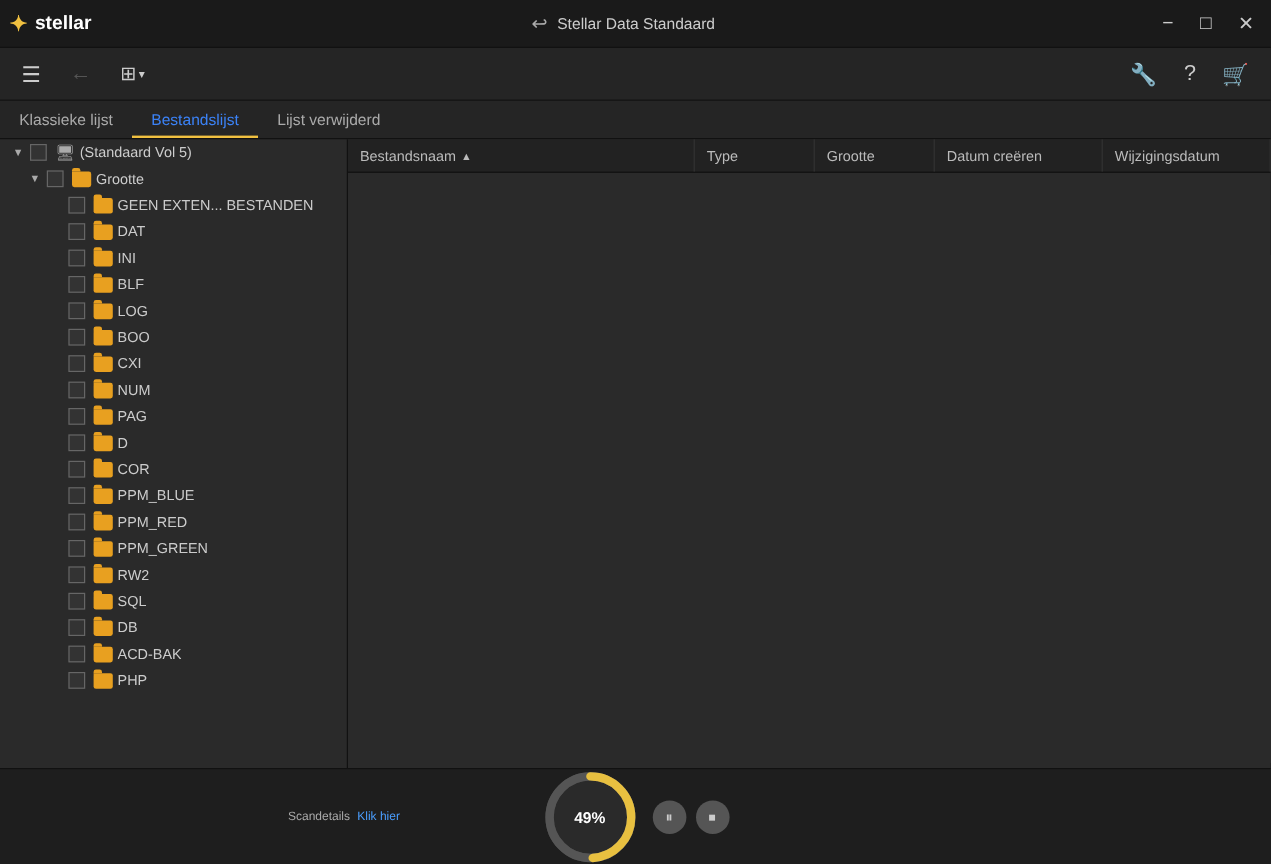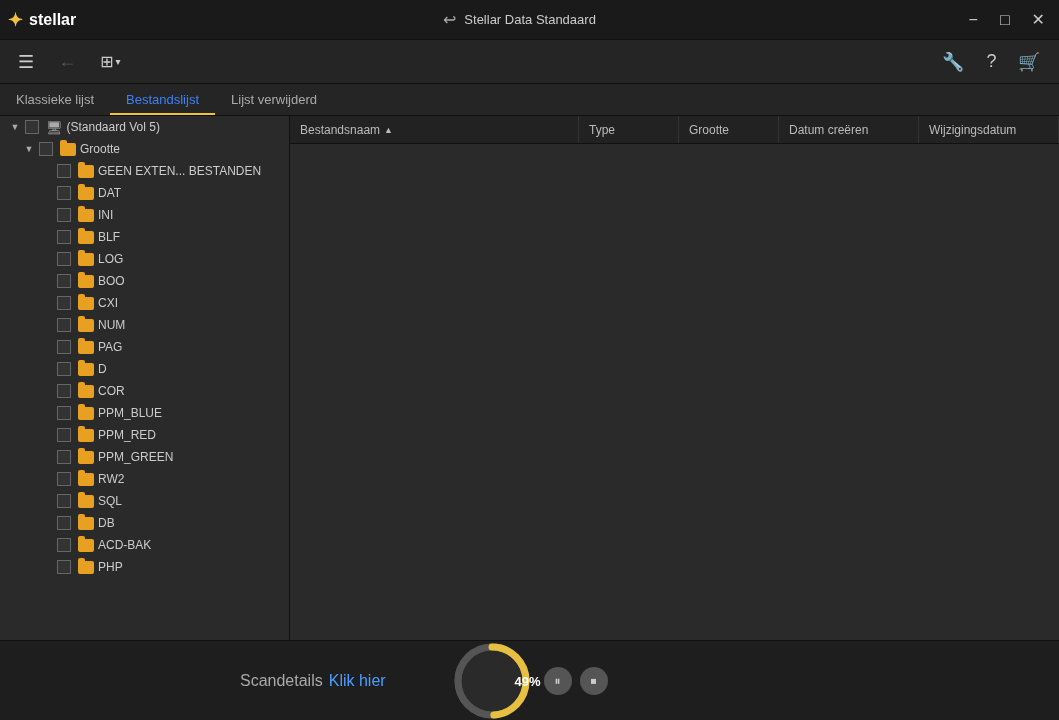--- a/index.html
+++ b/index.html
@@ -258,21 +258,21 @@
       border-top: 1px solid #111;
       flex-shrink: 0;
       position: relative;
     }
     .scan-details {
       position: absolute;
       left: 240px;
       display: flex;
       align-items: flex-end;
       gap: 6px;
-      font-size: 16px;
+      font-size: 10px;
       color: #aaa;
     }
     .scan-details a {
       color: #4a9eff;
       text-decoration: none;
     }
 
     
     .progress-container {
       display: flex;
@@ -288,21 +288,20 @@
       transform: rotate(-90deg);
     }
     .progress-text {
       position: absolute;
       top: 50%;
       left: 50%;
       transform: translate(-50%, -50%);
       font-size: 13px;
       font-weight: bold;
       color: #fff;
-      margin-left: 36px;
     }
     .progress-controls {
       display: flex;
       gap: 8px;
     }
     .ctrl-btn {
       width: 28px;
       height: 28px;
       border-radius: 50%;
       background: #555;

